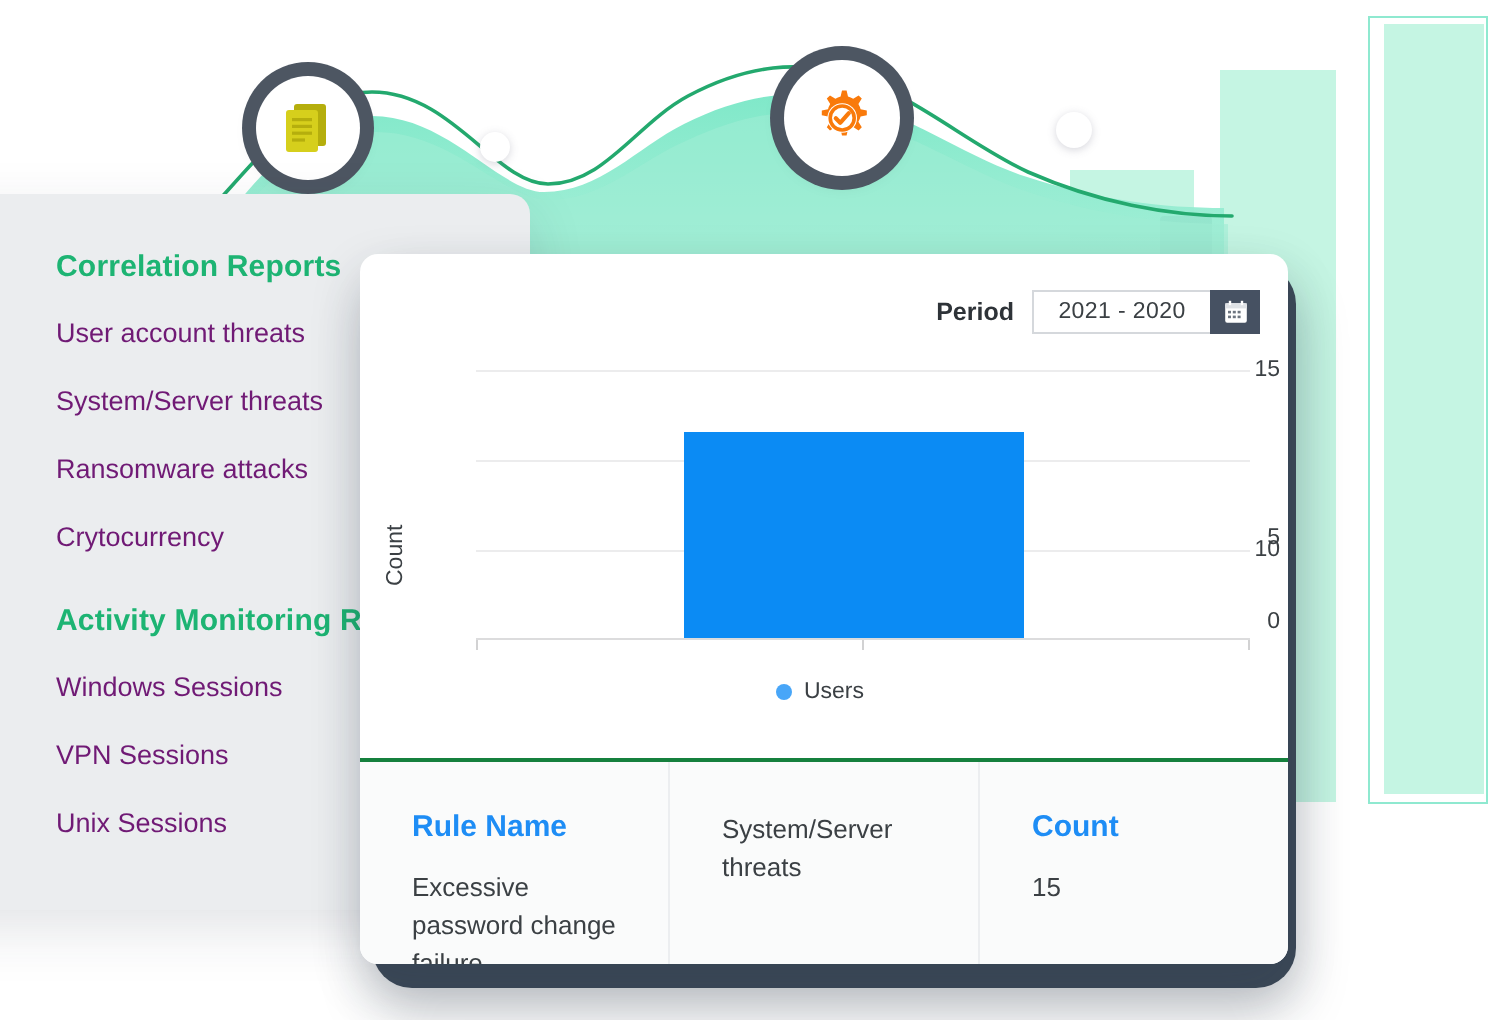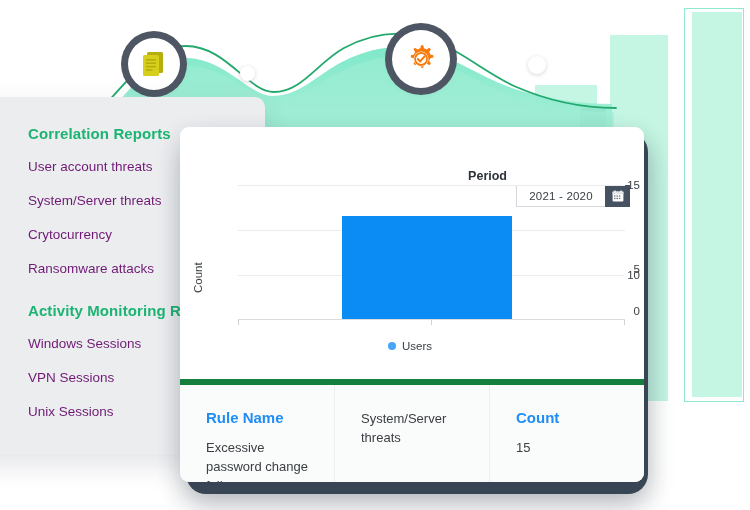--- a/index.html
+++ b/index.html
@@ -56,21 +56,21 @@
     position:absolute;left:180px;top:127px;width:464px;height:355px;
     background:#ffffff;border-radius:9px;overflow:hidden;
     box-shadow:0 10px 26px rgba(40,50,70,.16);
   }
 
   
   .card-head{
     position:absolute;right:14px;top:18px;display:flex;align-items:center;gap:9px;
   }
   .period-label{font-size:12.5px;font-weight:bold;color:#2e3338;}
-  .period-box{display:flex;align-items:stretch;height:22px;margin-top:40px;}
+  .period-box{display:flex;align-items:stretch;height:22px;}
   .period-value{
     display:flex;align-items:center;justify-content:center;
     min-width:72px;padding:0 8px;background:#ffffff;
     border:1px solid #d5d8dc;border-right:none;
     font-size:11.5px;color:#3b4044;letter-spacing:.2px;
   }
   .period-btn{
     width:23px;background:#465162;border:1px solid #465162;
     display:flex;align-items:center;justify-content:center;cursor:pointer;
   }
@@ -93,21 +93,21 @@
   .legend{
     position:absolute;left:0;right:0;top:165px;display:flex;
     align-items:center;justify-content:center;gap:6px;
   }
   .legend-dot{width:8px;height:8px;border-radius:50%;background:#48a6f8;}
   .legend-text{font-size:11.5px;color:#3b4044;text-align:center;}
 
   
   .table{
     position:absolute;left:0;right:0;top:252px;bottom:0;
-    background:#fafbfb;border-top:6px solid #15803d;display:flex;
+    background:#fafbfb;border-top:2px solid #15803d;display:flex;
   }
   .col{
     flex:1;padding:24px 14px 0 26px;box-sizing:border-box;
     border-right:1px solid #eceef0;
   }
   .col:last-child{border-right:none;}
   .col-head{
     color:#1e8df5;font-size:15px;font-weight:bold;margin:0 0 12px 0;
   }
   .col-cell{color:#3b4044;font-size:13px;line-height:19px;}
@@ -174,22 +174,22 @@
       </svg>
     </div>
   </div>
 
   <div class="sidebar">
     <div class="sidebar-inner">
 
       <div class="side-head">Correlation Reports</div>
       <div class="side-item">User account threats</div>
       <div class="side-item">System/Server threats</div>
+      <div class="side-item">Ransomware attacks</div>
       <div class="side-item">Crytocurrency</div>
-      <div class="side-item">Ransomware attacks</div>
 
       <div class="side-head second">Activity Monitoring Reports</div>
       <div class="side-item">Windows Sessions</div>
       <div class="side-item">VPN Sessions</div>
       <div class="side-item">Unix Sessions</div>
     </div>
   </div>
 
   <div class="frame"></div>
 

